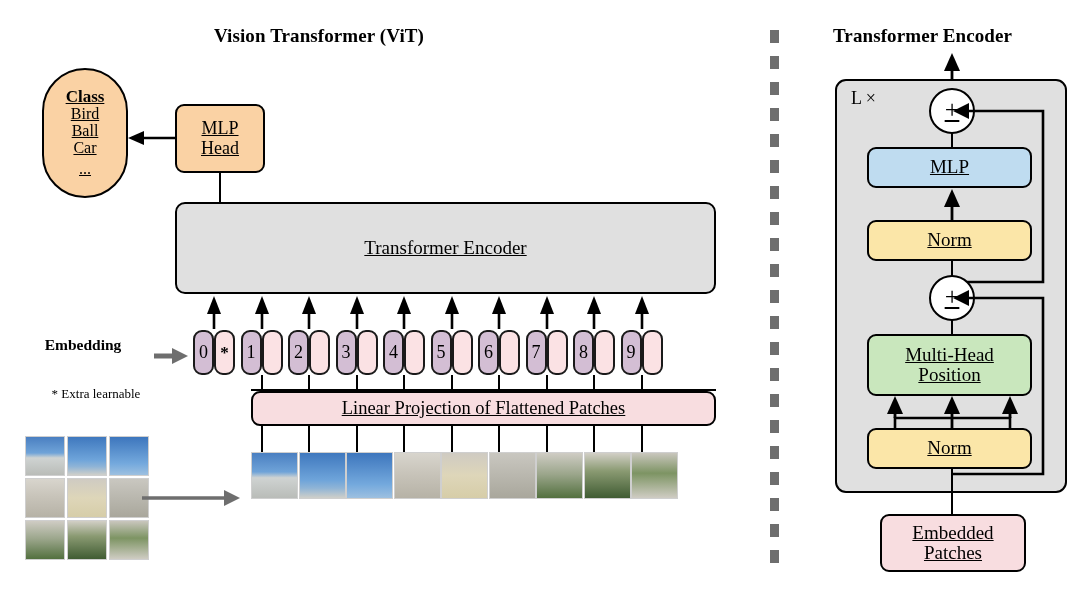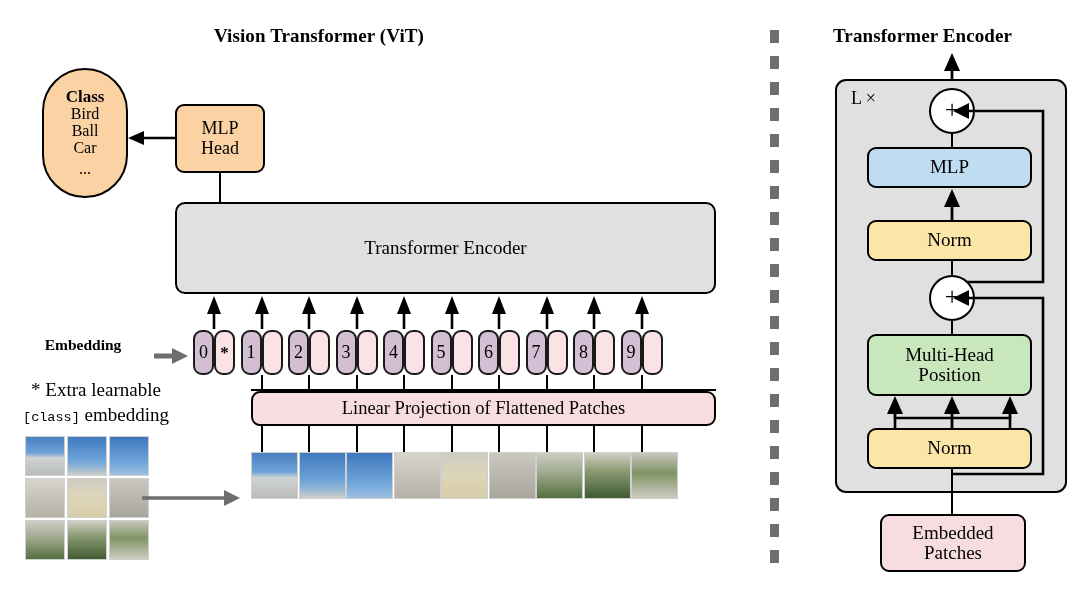--- a/index.html
+++ b/index.html
@@ -2,29 +2,29 @@
 <html><head>
 <meta charset="utf-8">
 <style>
   html,body{margin:0;padding:0;background:#fff;}
   body{width:1080px;height:593px;position:relative;overflow:hidden;
        font-family:"Liberation Serif", serif;color:#000;}
   .abs{position:absolute;}
   .ttl{font-weight:bold;font-size:19px;letter-spacing:.1px;white-space:nowrap;}
   .box{position:absolute;box-sizing:border-box;border:2.2px solid #000;
        display:flex;align-items:center;justify-content:center;text-align:right;
-       line-height:1.06;}
+       line-height:1.06;text-decoration:underline;}
   .ln{position:absolute;background:#000;}
   .vline{width:2.4px;}
   .hline{height:2.4px;}
   svg{position:absolute;overflow:visible;}
   .tok{position:absolute;box-sizing:border-box;border:2.2px solid #1a1a1a;
        display:flex;align-items:center;justify-content:center;}
   .patchimg{position:absolute;background-repeat:no-repeat;background-size:cover;}
-  .sub{font-size:19px;}
+  .sub{font-size:13px;margin-top:8px;}
   .mono{font-family:"Liberation Mono", monospace;font-size:13.5px;}
 </style>
 </head>
 <body>
 
 <div class="abs ttl" style="left:214px;top:25px;">Vision Transformer (ViT)</div>
 
 <div class="box" style="left:42px;top:68px;width:86px;height:130px;border-radius:44px;
             background:#fad2a4;flex-direction:column;justify-content:center;">
   <div style="font-weight:bold;font-size:17px;">Class</div>
@@ -61,23 +61,20 @@
   <div>Embedding</div>
 </div>
 
 <svg style="left:154px;top:346px;" width="36" height="20">
   <line x1="0" y1="10" x2="20" y2="10" stroke="#6e6e6e" stroke-width="5"></line>
   <polygon points="34,10 18,2 18,18" fill="#6e6e6e"></polygon>
 </svg>
 
 <div class="abs" style="left:16px;top:378px;width:160px;text-align:center;line-height:1.3;">
   <div class="sub">* Extra learnable</div>
-  <div style="white-space:nowrap;">
-    <span class="mono">[class]</span><span class="sub"> embedding</span>
-  </div>
 </div>
 
 <div id="tokens-layer">
     <div class="tok" style="left: 193px; top: 330px; width: 21px; height: 45px; border-radius: 9px; background: rgb(211, 190, 212); font-size: 18px; font-family: &quot;Liberation Serif&quot;, serif;">0</div>
     <div class="tok" style="left: 214px; top: 330px; width: 21px; height: 45px; border-radius: 9px; background: rgb(251, 226, 228); font-size: 17px; font-weight: bold;">*</div>
     <svg width="20" height="34" style="left: 204px; top: 295px; position: absolute;">
       <line x1="10" y1="34" x2="10" y2="14" stroke="#000" stroke-width="2.6"></line>
       <polygon points="10,1 3,19 17,19" fill="#000"></polygon>
     </svg>
     <div class="tok" style="left: 240.5px; top: 330px; width: 21px; height: 45px; border-radius: 9px; background: rgb(211, 190, 212); font-size: 18px; font-family: &quot;Liberation Serif&quot;, serif;">1</div>

